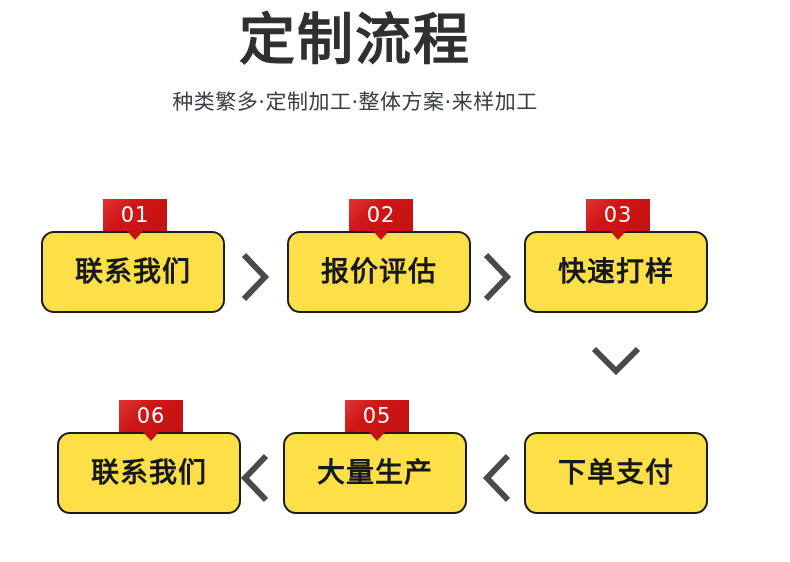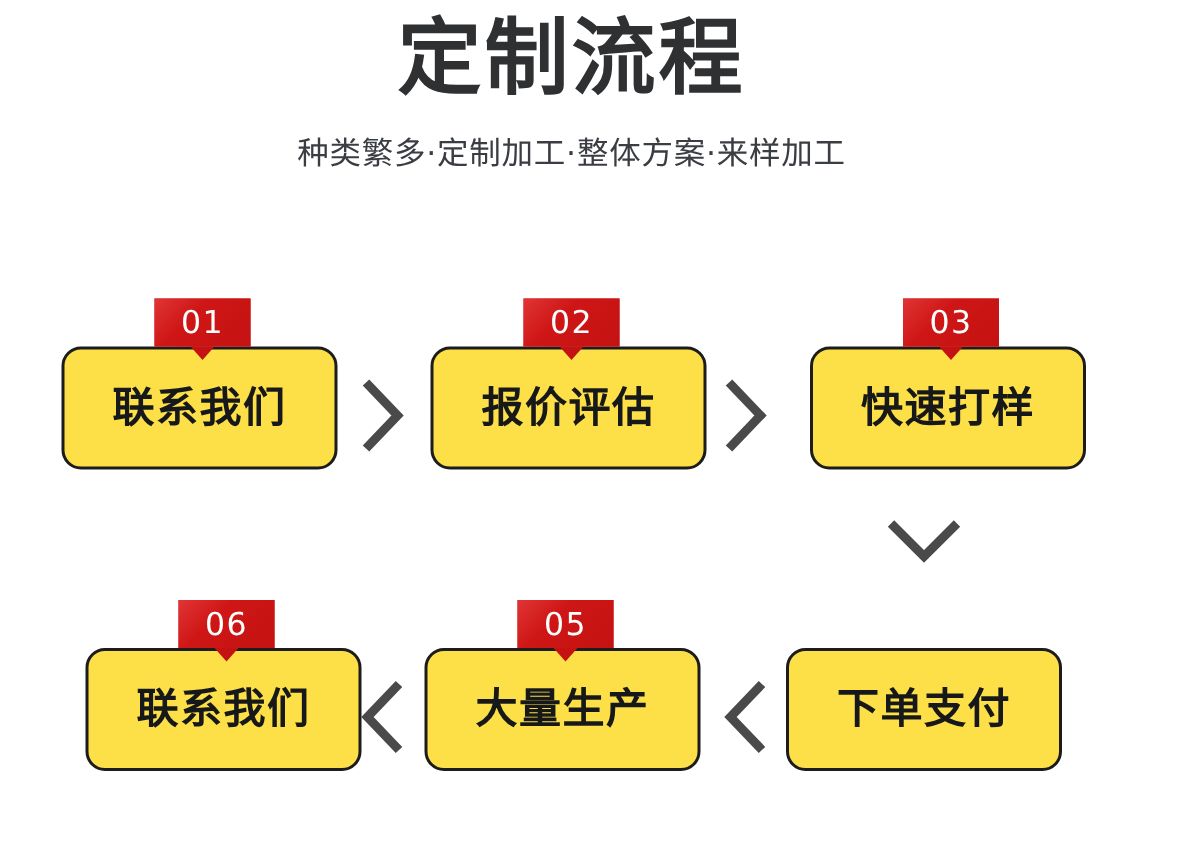--- a/index.html
+++ b/index.html
@@ -22,21 +22,20 @@
     height: 562px;
   }
 
   
   .header {
     position: absolute;
     left: 0;
     top: 0;
     width: 710px;
     text-align: center;
-    padding-left: 26px;
   }
   .page-title {
     margin: 0;
     padding-top: 8px;
     font-size: 56px;
     line-height: 64px;
     font-weight: bold;
     color: #2f3032;
     letter-spacing: 2px;
     font-family: "DejaVu Sans", "Liberation Sans", sans-serif;
@@ -176,21 +175,21 @@
         <span class="step-label">报价评估</span>
       </div>
     </div>
 
     <div class="connector conn-h" style="left:480px;">
       <svg width="34" height="54" viewBox="0 0 34 54" aria-hidden="true">
         <polyline points="6,5 27,27 6,49" fill="none" stroke="#4a4a4a" stroke-width="6" stroke-linecap="butt" stroke-linejoin="miter"></polyline>
       </svg>
     </div>
 
-    <div class="step" style="left:540px;text-decoration:underline;">
+    <div class="step" style="left:524px;text-decoration:underline;">
       <div class="step-badge" style="background-image: linear-gradient(135deg, rgb(224, 53, 53) 0%, rgb(207, 22, 22) 38%, rgb(196, 18, 18) 100%);">
         <span class="badge-num">03</span>
         <span class="badge-tail" style="border-top-color: rgb(196, 18, 18);"></span>
       </div>
       <div class="step-box" style="border-color: rgb(28, 28, 28);">
         <span class="step-label">快速打样</span>
       </div>
     </div>
 
   </div>

